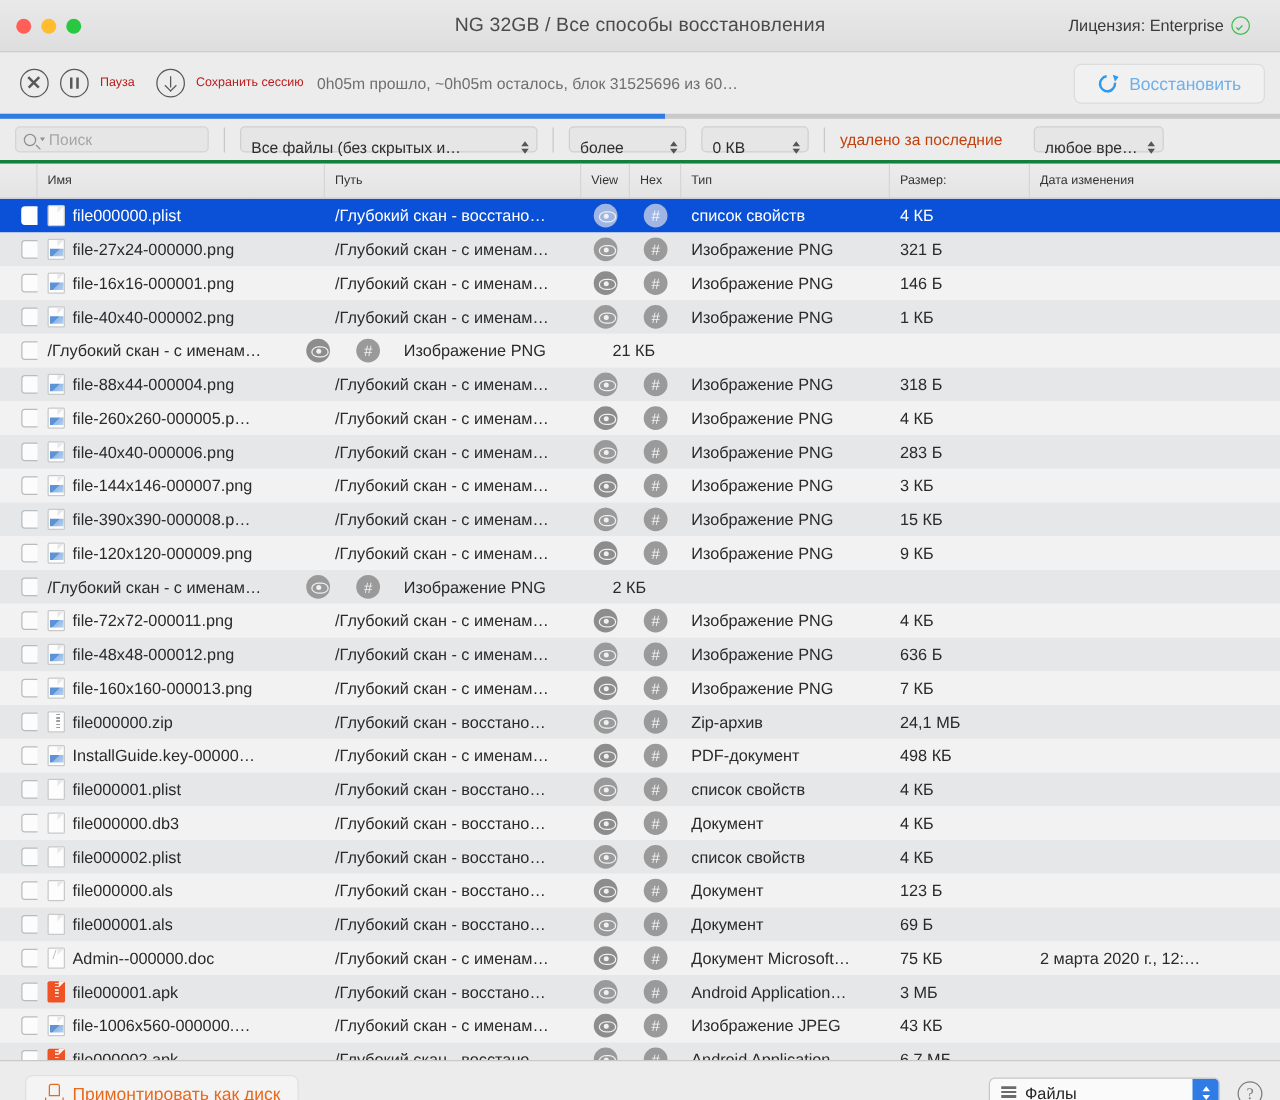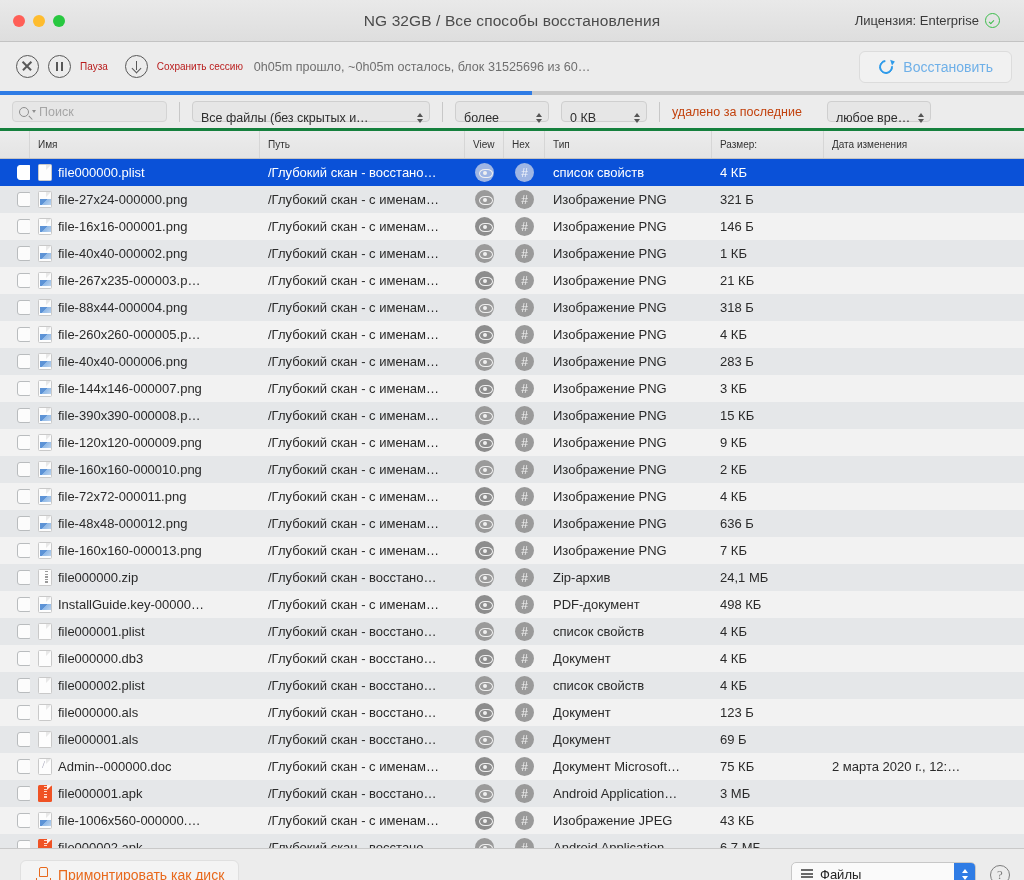--- a/index.html
+++ b/index.html
@@ -536,24 +536,20 @@
         <span>1 КБ</span>
       </div>
       <div class="cell c-date">
         <span></span>
       </div>
     </div>
     <div class="row odd">
       <div class="cell c-chk">
         <span class="chkbox"></span>
       </div>
-      <div class="cell c-name">
-        <span class="ficon ic-img"></span>
-        <span class="fname">file-267x235-000003.p…</span>
-      </div>
       <div class="cell c-path">
         <span>/Глубокий скан - с именам…</span>
       </div>
       <div class="cell c-view ctr">
         <span class="eye"></span>
       </div>
       <div class="cell c-hex ctr">
         <span class="hashpill">#</span>
       </div>
       <div class="cell c-type">
@@ -724,24 +720,20 @@
       <div class="cell c-size">
         <span>9 КБ</span>
       </div>
       <div class="cell c-date">
         <span></span>
       </div>
     </div>
     <div class="row even">
       <div class="cell c-chk">
         <span class="chkbox"></span>
-      </div>
-      <div class="cell c-name">
-        <span class="ficon ic-img"></span>
-        <span class="fname">file-160x160-000010.png</span>
       </div>
       <div class="cell c-path">
         <span>/Глубокий скан - с именам…</span>
       </div>
       <div class="cell c-view ctr">
         <span class="eye"></span>
       </div>
       <div class="cell c-hex ctr">
         <span class="hashpill">#</span>
       </div>

